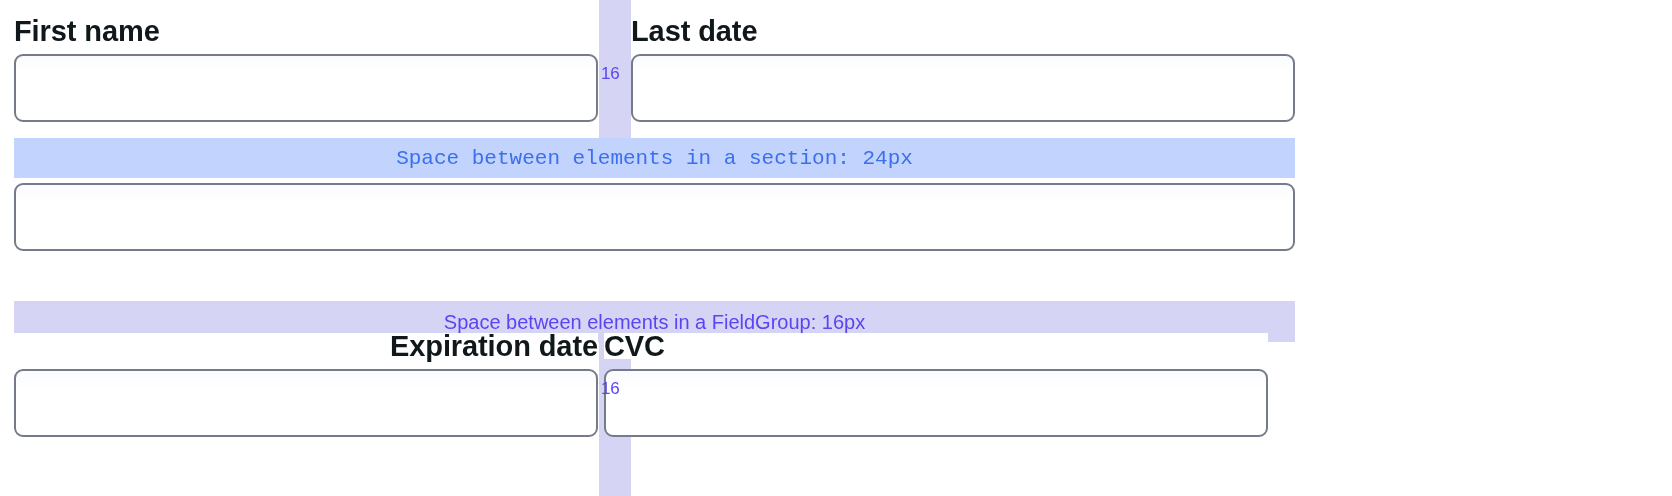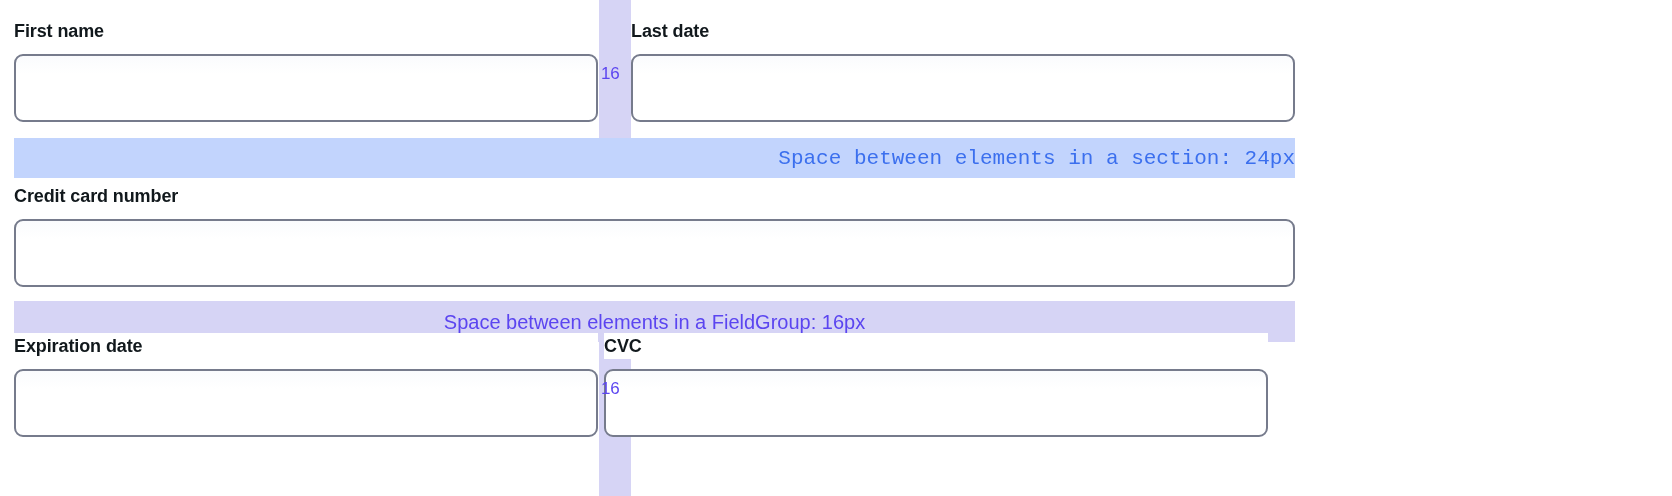--- a/index.html
+++ b/index.html
@@ -45,21 +45,20 @@
     width: 1281px;
     display: flex;
     align-items: center;
     justify-content: center;
     z-index: 2;
     box-sizing: border-box;
   }
   .band-section {
     background: #c2d4fd;
     height: 40px;
-    justify-content: flex-end;
   }
   .band-section .band-text {
     color: #3b6fee;
     font-family: "Liberation Mono", monospace;
     font-size: 21px;
     line-height: 21px;
     white-space: pre;
     letter-spacing: 0px;
   }
   .band-fieldgroup {
@@ -77,21 +76,21 @@
   
   .field {
     position: absolute;
     z-index: 2;
   }
   .field-label {
     display: block;
     color: #11181c;
     font-family: "Liberation Sans", sans-serif;
     font-weight: bold;
-    font-size: 18px;
+    font-size: 29px;
     line-height: 26px;
     letter-spacing: -0.1px;
     margin: 0 0 10px 0;
     white-space: nowrap;
     background: #ffffff;
   }
   .field-input {
     display: block;
     box-sizing: border-box;
     width: 100%;
@@ -124,33 +123,32 @@
   <div class="field" style="left:631px; top:18px; width:664px;">
     <span class="field-label" style="color: rgb(17, 24, 28);">Last date</span>
     <input class="field-input" type="text" value="" placeholder="" style="border-color: rgb(118, 123, 140);">
   </div>
 
   <div class="band band-section" style="top: 138px; background: rgb(194, 212, 253);">
     <span class="band-text" style="color: rgb(59, 111, 238);">Space between elements in a section: 24px</span>
   </div>
 
   <div class="field" style="left:14px; top:183px; width:1281px;">
-    <span class="field-label" style="color: rgb(17, 24, 28);">Credit card number</span>
     <input class="field-input" type="text" value="" placeholder="" style="border-color: rgb(118, 123, 140);">
   </div>
 
   <div class="band band-fieldgroup" style="top: 301px; background: rgb(214, 212, 245);">
     <span class="band-text" style="color: rgb(91, 69, 240);">Space between elements in a FieldGroup: 16px</span>
   </div>
 
   <div class="gutter" style="left: 599px; top: 329px; width: 32px; height: 167px; background: rgb(214, 212, 245);"></div>
   <div class="gutter-label" style="left: 601px; top: 378px; color: rgb(91, 69, 240);">16</div>
 
   <div class="field" style="left:14px; top:333px; width:584px;">
-    <span class="field-label" style="color: rgb(17, 24, 28);">Expiration date</span>
+    <span class="field-label" style="color: rgb(17, 24, 28); text-align: right;">Expiration date</span>
     <input class="field-input" type="text" value="" placeholder="" style="border-color: rgb(118, 123, 140);">
   </div>
 
   <div class="field" style="left:604px; top:333px; width:664px;">
     <span class="field-label" style="color: rgb(17, 24, 28);">CVC</span>
     <input class="field-input" type="text" value="" placeholder="" style="border-color: rgb(118, 123, 140);">
   </div>
 
 </div>
 

